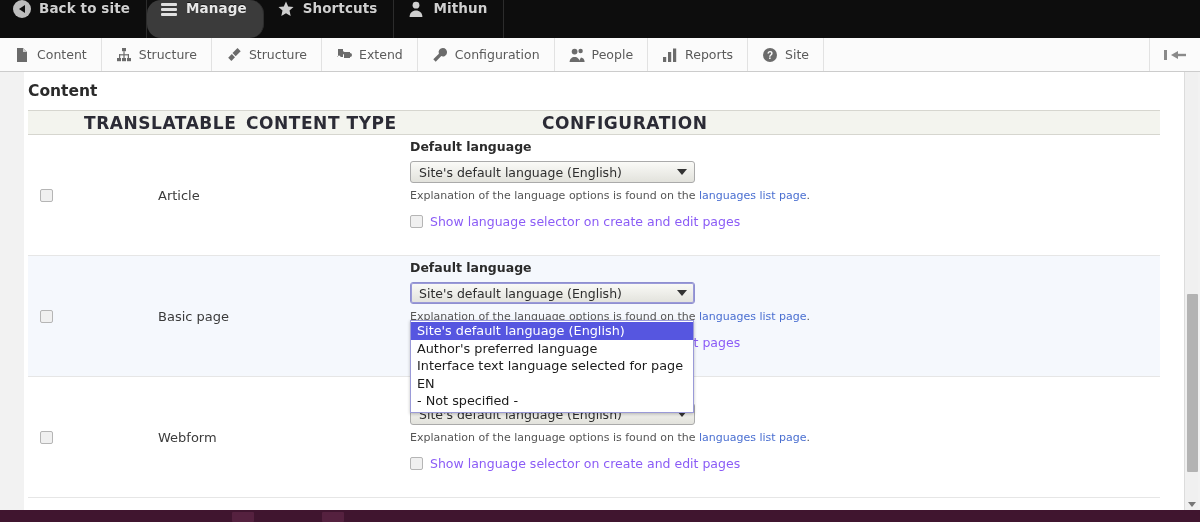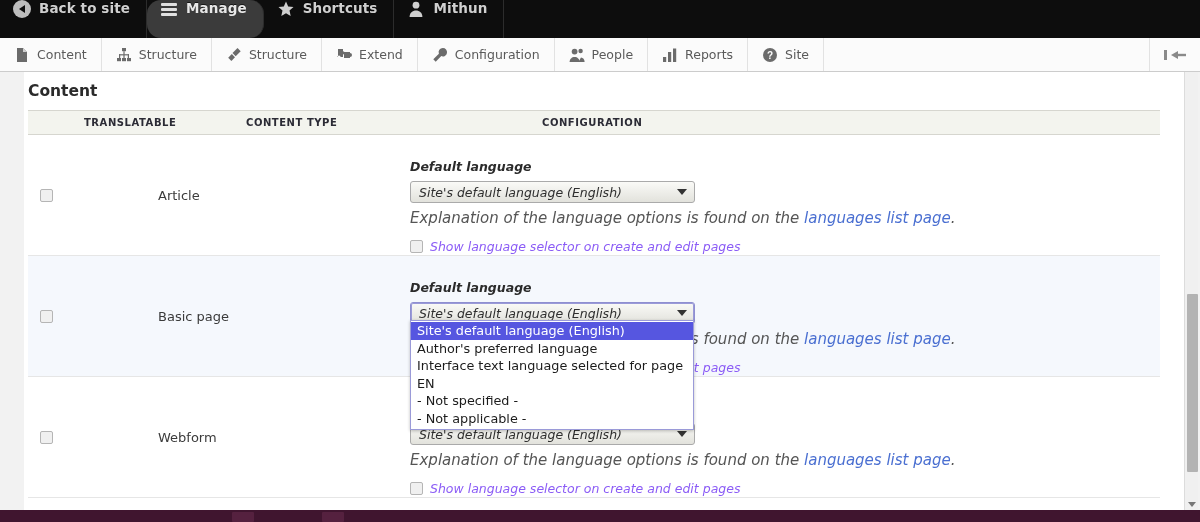--- a/index.html
+++ b/index.html
@@ -92,32 +92,32 @@
   
   .ctable {
     position: absolute; left: 28px; top: 38px; width: 1132px;
   }
   .thead {
     display: flex; background: #f3f4ee;
     border-top: 1px solid #d6d6cf; border-bottom: 1px solid #d6d6cf;
     height: 25px; align-items: center;
   }
   .th {
-    font-size: 10px; font-weight: bold; color: #2b2b35;
+    font-size: 17px; font-weight: bold; color: #2b2b35;
     letter-spacing: .55px; text-transform: uppercase; margin-left: 44px;
   }
   .col-a { width: 130px; padding-left: 12px; }
   .col-b { width: 252px; }
   .col-c { flex: 1; }
 
   .trow { display: flex; border-bottom: 1px solid #e6e6e6; position: relative; }
   .trow.alt { background: #f5f8fd; }
   .trow .col-a { display:flex; align-items:center; padding-left: 12px; }
   .trow .col-b { display:flex; align-items:center; font-size: 13px; color: #3b3b3b; }
-  .trow .col-c { padding: 24px 0 16px 0; font-style: italic; }
+  .trow .col-c { padding: 4px 0 16px 0; }
 
   .cb {
     width: 13px; height: 13px; border: 1px solid #b5b5b5;
     background: #f0f0f0; border-radius: 2px; display: inline-block;
     cursor: pointer;
   }
 
   .fld-label {
     font-size: 12.5px; font-weight: bold; color: #2b2b2b; margin-bottom: 7px;
   }
@@ -127,21 +127,21 @@
     display: flex; align-items: center; justify-content: space-between;
     padding: 0 7px 0 8px; font-size: 12.5px; color: #2e2e2e;
     cursor: pointer; position: relative;
   }
   .sel .caret {
     width: 0; height: 0; border-left: 5px solid transparent;
     border-right: 5px solid transparent; border-top: 6px solid #333;
   }
   .sel.open { border: 1px solid #8f8fd0; box-shadow: 0 0 0 1px #9a9ad8 inset; }
 
-  .helptext { font-size: 15px; color: #555; margin-top: 6px; }
+  .helptext { font-size: 11px; color: #555; margin-top: 6px; }
   .helptext a { color: #4a6fd1; text-decoration: none; }
 
   .cbrow { display:flex; align-items:center; gap: 7px; margin-top: 12px; }
   .cbrow .lbl { font-size: 12.5px; color: #8b5cf6; }
 
   
   .dropdown {
     position: absolute; left: 410px; top: 320px; width: 284px;
     background: #ffffff; border: 1px solid #9a9ad8;
     z-index: 50; padding: 1px 0 2px 0;
@@ -400,21 +400,20 @@
 
     </div>
   </div>
 
   <div class="dropdown">
     <div class="dd-opt sel-hl">Site's default language (English)</div>
     <div class="dd-opt">Author's preferred language</div>
     <div class="dd-opt">Interface text language selected for page</div>
     <div class="dd-opt">EN</div>
     <div class="dd-opt">- Not specified -</div>
-    <div class="dd-opt">- Not applicable -</div>
   </div>
 
   <div class="vscroll">
     <div class="vthumb"></div>
     <div class="vscroll-arrow"></div>
   </div>
 
   <div class="taskbar">
     <div class="tb-win" style="left:232px"></div>
     <div class="tb-win" style="left:322px"></div>

